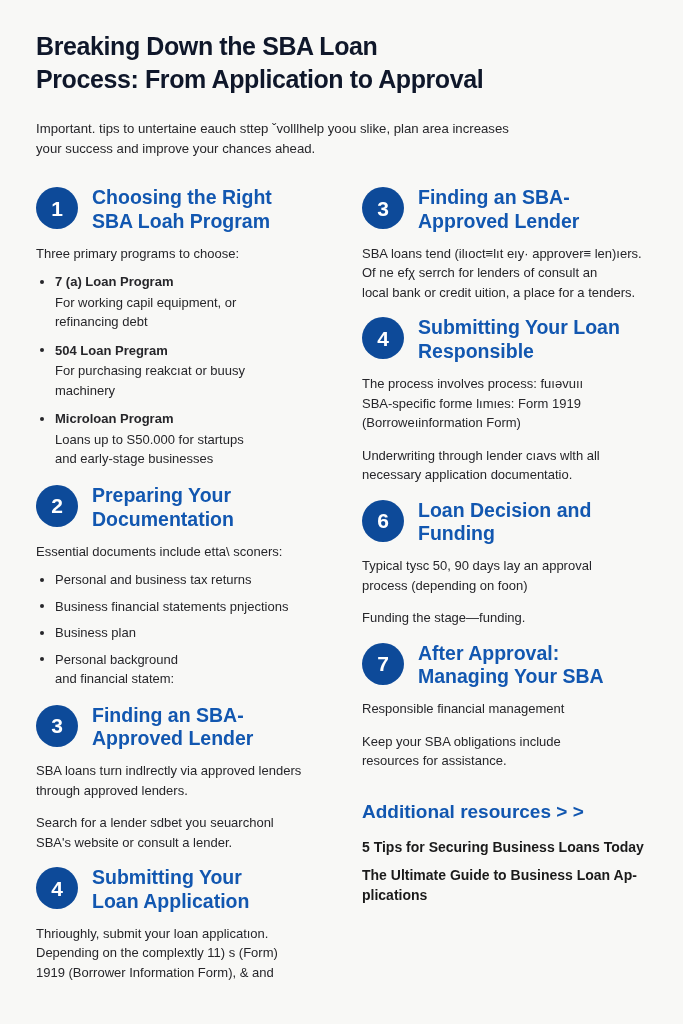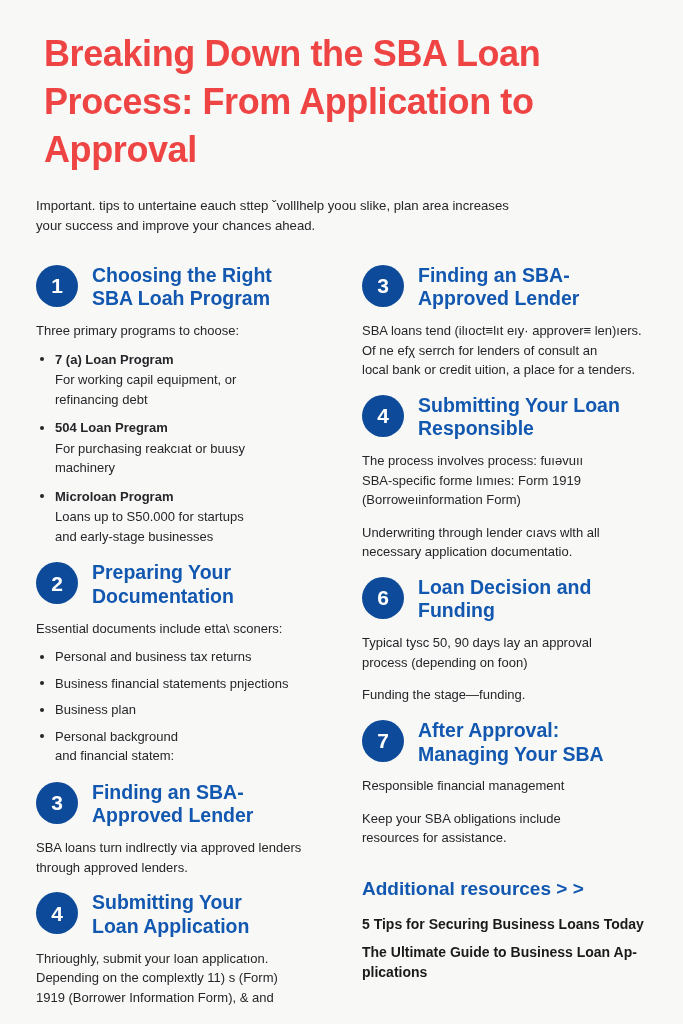--- a/index.html
+++ b/index.html
@@ -18,26 +18,26 @@
     position: relative;
     width: 683px;
     height: 1024px;
     background: #f8f8f6;
     box-sizing: border-box;
     padding: 30px 36px 10px 36px;
   }
 
   
   .title {
-    color: #ef4444;
-    font-size: 36px;
+    color: #0f172a;
+    font-size: 25px;
     font-weight: bold;
     line-height: 1.33;
     letter-spacing: -0.4px;
-    margin: 0 0 22px 8px;
+    margin: 0 0 22px 0;
   }
   .title .line { display: block; }
   .subtitle {
     font-size: 13.2px;
     line-height: 1.55;
     color: #26262a;
     margin: 0 0 26px 0;
     max-width: 615px;
   }
   .subtitle .line { display: block; }
@@ -225,20 +225,24 @@
           <div class="badge">3</div>
           <div class="step-title">
             <span class="line">Finding an SBA-</span>
             <span class="line">Approved Lender</span>
           </div>
         </div>
         <p class="para">
           <span class="line">SBA loans turn indlrectly via approved lenders</span>
           <span class="line">through approved lenders.</span>
         </p>
+        <p class="para">
+          <span class="line">Search for a lender sdbet you seuarchonl</span>
+          <span class="line">SBA's website or consult a lender.</span>
+        </p>
       </section>
 
       <section class="step">
         <div class="step-head">
           <div class="badge">4</div>
           <div class="step-title">
             <span class="line">Submitting Your</span>
             <span class="line">Loan Application</span>
           </div>
         </div>

